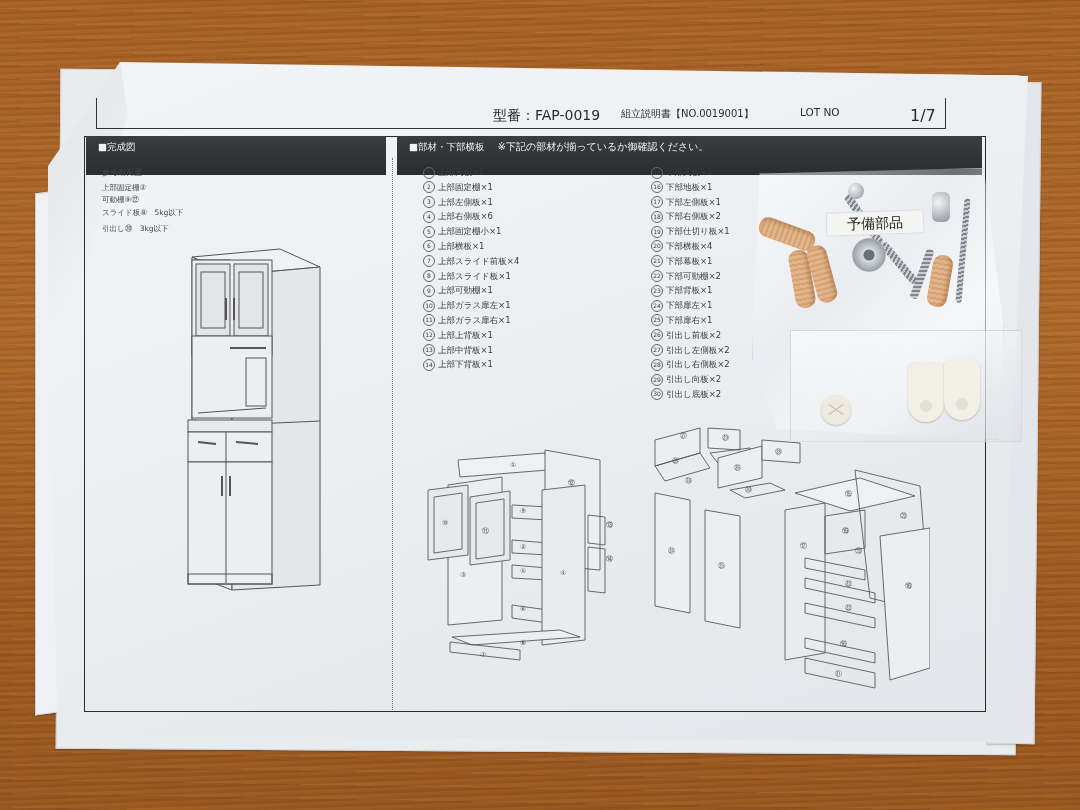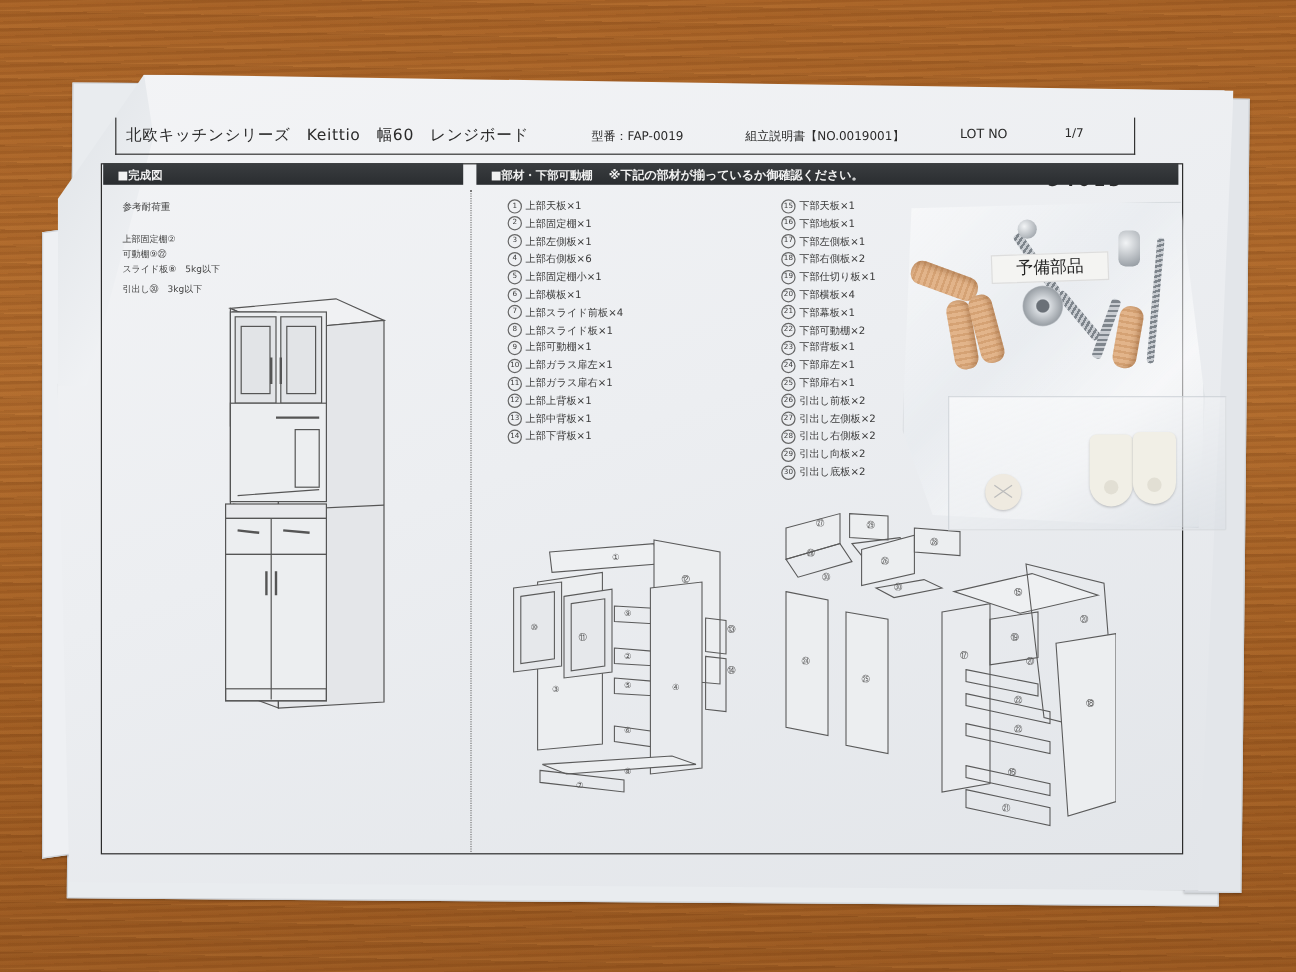--- a/index.html
+++ b/index.html
@@ -31,43 +31,43 @@
     clip-path: polygon(72px 0, 100% 20%, 30% 100%, 0 100%, 0 40%);
   }
   
   .doc-header {
     position:absolute; left:96px; top:98px; width:848px; height:30px;
     border-left:1.5px solid #333; border-bottom:1.5px solid #333; border-right:1.5px solid #333;
     border-top:none;
   }
   .doc-header span { position:absolute; top:6px; color:#2b2b2b; white-space:nowrap; }
   .hdr-title { left:8px; font-size:13px; letter-spacing:0.5px; }
-  .hdr-model { left:396px; font-size:10px; top:9px !important;text-align:center; }
+  .hdr-model { left:396px; font-size:14px; top:9px !important;text-align:center; }
   .hdr-manual { left:524px; font-size:10px; top:9px !important; }
   .hdr-lotlabel { left:703px; font-size:10.5px; top:8px !important; }
   .hdr-lotno { left:776px; font-size:14px; font-weight:bold; letter-spacing:3px; top:5px !important; color:#333;margin-top:40px;}
-  .hdr-page { left:790px; font-size:10px; top:8px !important; }
+  .hdr-page { left:813px; font-size:16px; top:8px !important; }
 
   
   .frame {
     position:absolute; left:84px; top:136px; width:900px; height:574px;
     border:1.5px solid #2c2c2c;
   }
   .section-bar {
-    position:absolute; top:136px; height:18px; background:linear-gradient(180deg,#3a3d40,#2a2d30);
-    color:#f2f2f2; font-size:9.5px; line-height:22px; padding-left:12px; box-sizing:border-box;font-weight:bold;
+    position:absolute; top:136px; height:39px; background:linear-gradient(180deg,#3a3d40,#2a2d30);
+    color:#f2f2f2; font-size:9.5px; line-height:22px; padding-left:12px; box-sizing:border-box;
   }
   .section-bar.left { left:86px; width:300px; }
   .section-bar.right { left:397px; width:585px; }
   .section-bar .note { margin-left:10px; font-size:10px; }
   .divider {
     position:absolute; left:392px; top:158px; height:552px; border-left:1.5px dotted #777;
   }
   .load-box { position:absolute; left:102px; top:167px; font-size:7.5px; color:#444; line-height:12.5px; }
-  .load-box .t { font-size:8px; margin-bottom:14px; }
+  .load-box .t { font-size:8px; margin-bottom:2px; }
 
   .parts-col { position:absolute; font-size:8.5px; color:#3a3a3a; line-height:14.8px; }
   .parts-col.c1 { left:423px; top:165px; }
   .parts-col.c2 { left:651px; top:165px; }
   .parts-col .num {
     display:inline-block; width:10px; height:10px; border:0.8px solid #666; border-radius:50%;
     font-size:6px; line-height:10px; text-align:center; margin-right:3px; vertical-align:middle;
   }
 
   
@@ -107,34 +107,33 @@
 </head>
 <body>
 
 <div class="sheet-back b1"></div>
 <div class="sheet-back b2"></div>
 <div class="sheet-back b3"></div>
 <div class="sheet"></div>
 <div class="fold-corner"></div>
 
 <div class="doc-header">
-  <span class="hdr-title">北欧キッチンシリーズ　Keittio　幅60　レンジボード</span>
   <span class="hdr-model">型番：FAP-0019</span>
   <span class="hdr-manual">組立説明書【NO.0019001】</span>
   <span class="hdr-lotlabel">LOT NO</span>
   <span class="hdr-lotno">54013</span>
   <span class="hdr-page">1/7</span>
 </div>
 
 <div class="frame"></div>
 <div class="section-bar left">
   <span>■完成図</span>
 </div>
 <div class="section-bar right">
-  <span>■部材・下部可動棚</span>
+  <span>■部材・下部横板</span>
   <span class="note">※下記の部材が揃っているか御確認ください。</span>
 </div>
 <div class="divider"></div>
 
 <div class="load-box">
   <div class="t">参考耐荷重</div>
   <div>上部固定棚②</div>
   <div>可動棚⑨㉒</div>
   <div>スライド板⑧　5kg以下</div>
   <div style="margin-top:4px">引出し㉚　3kg以下</div>

